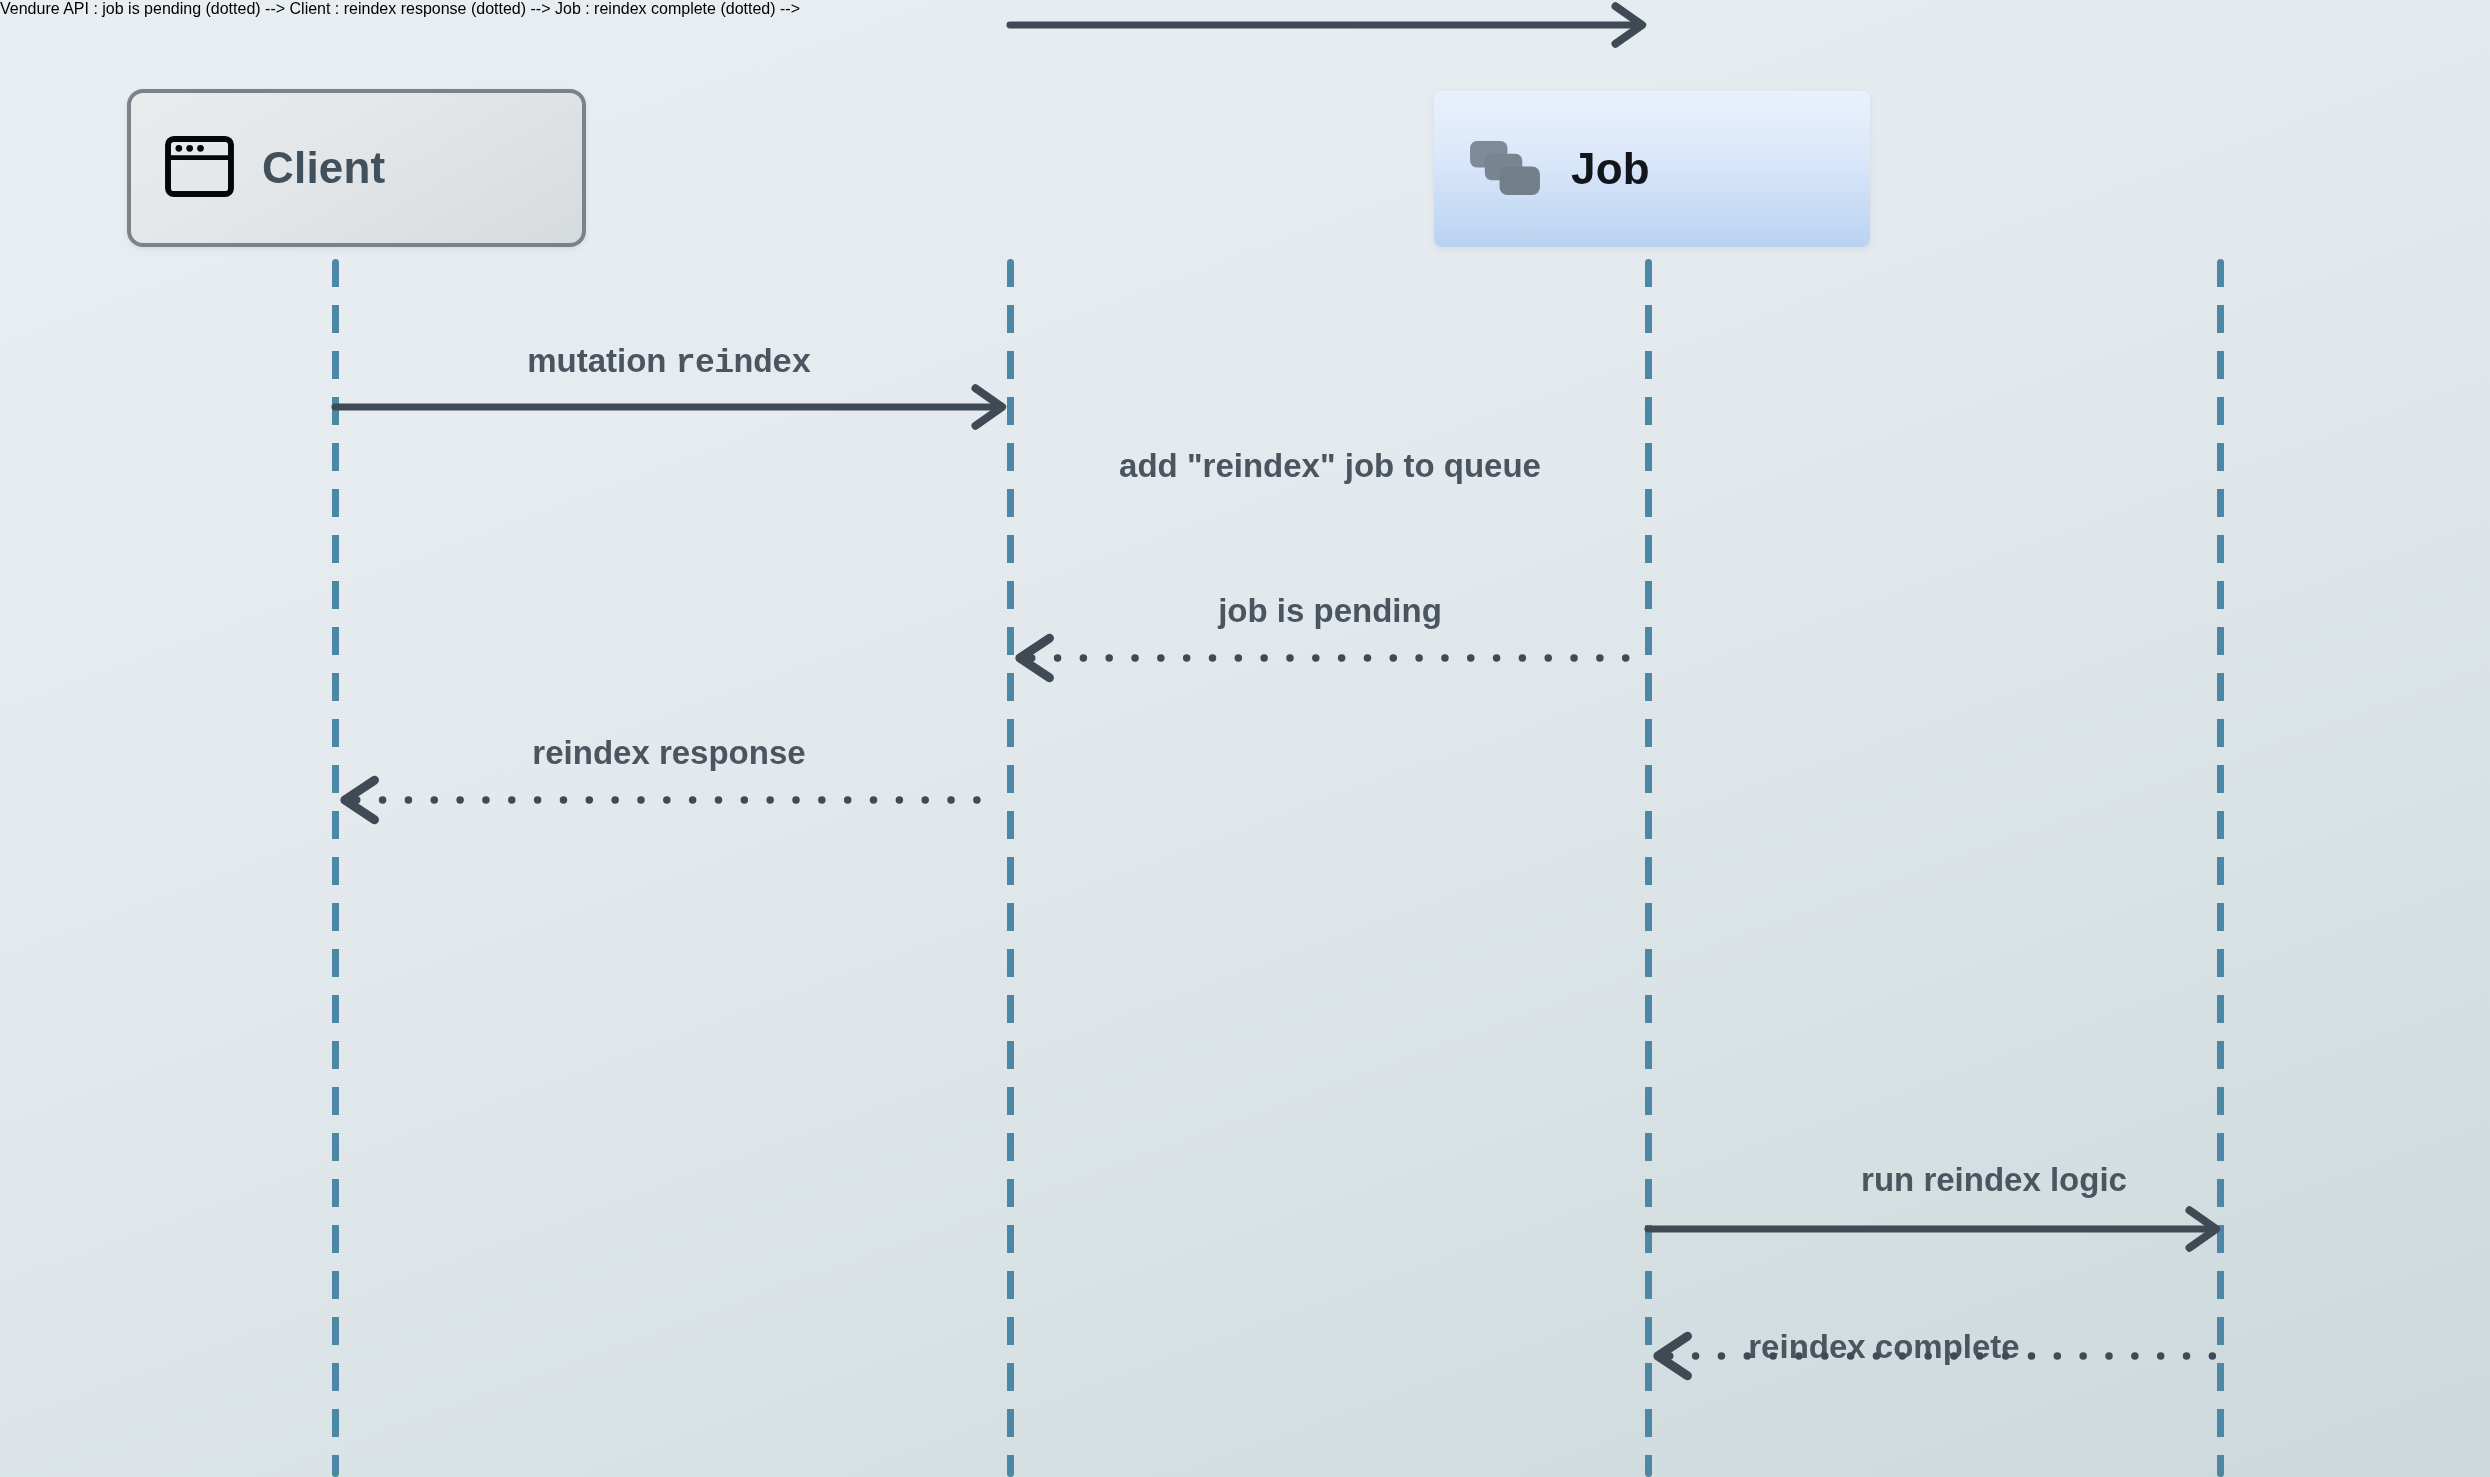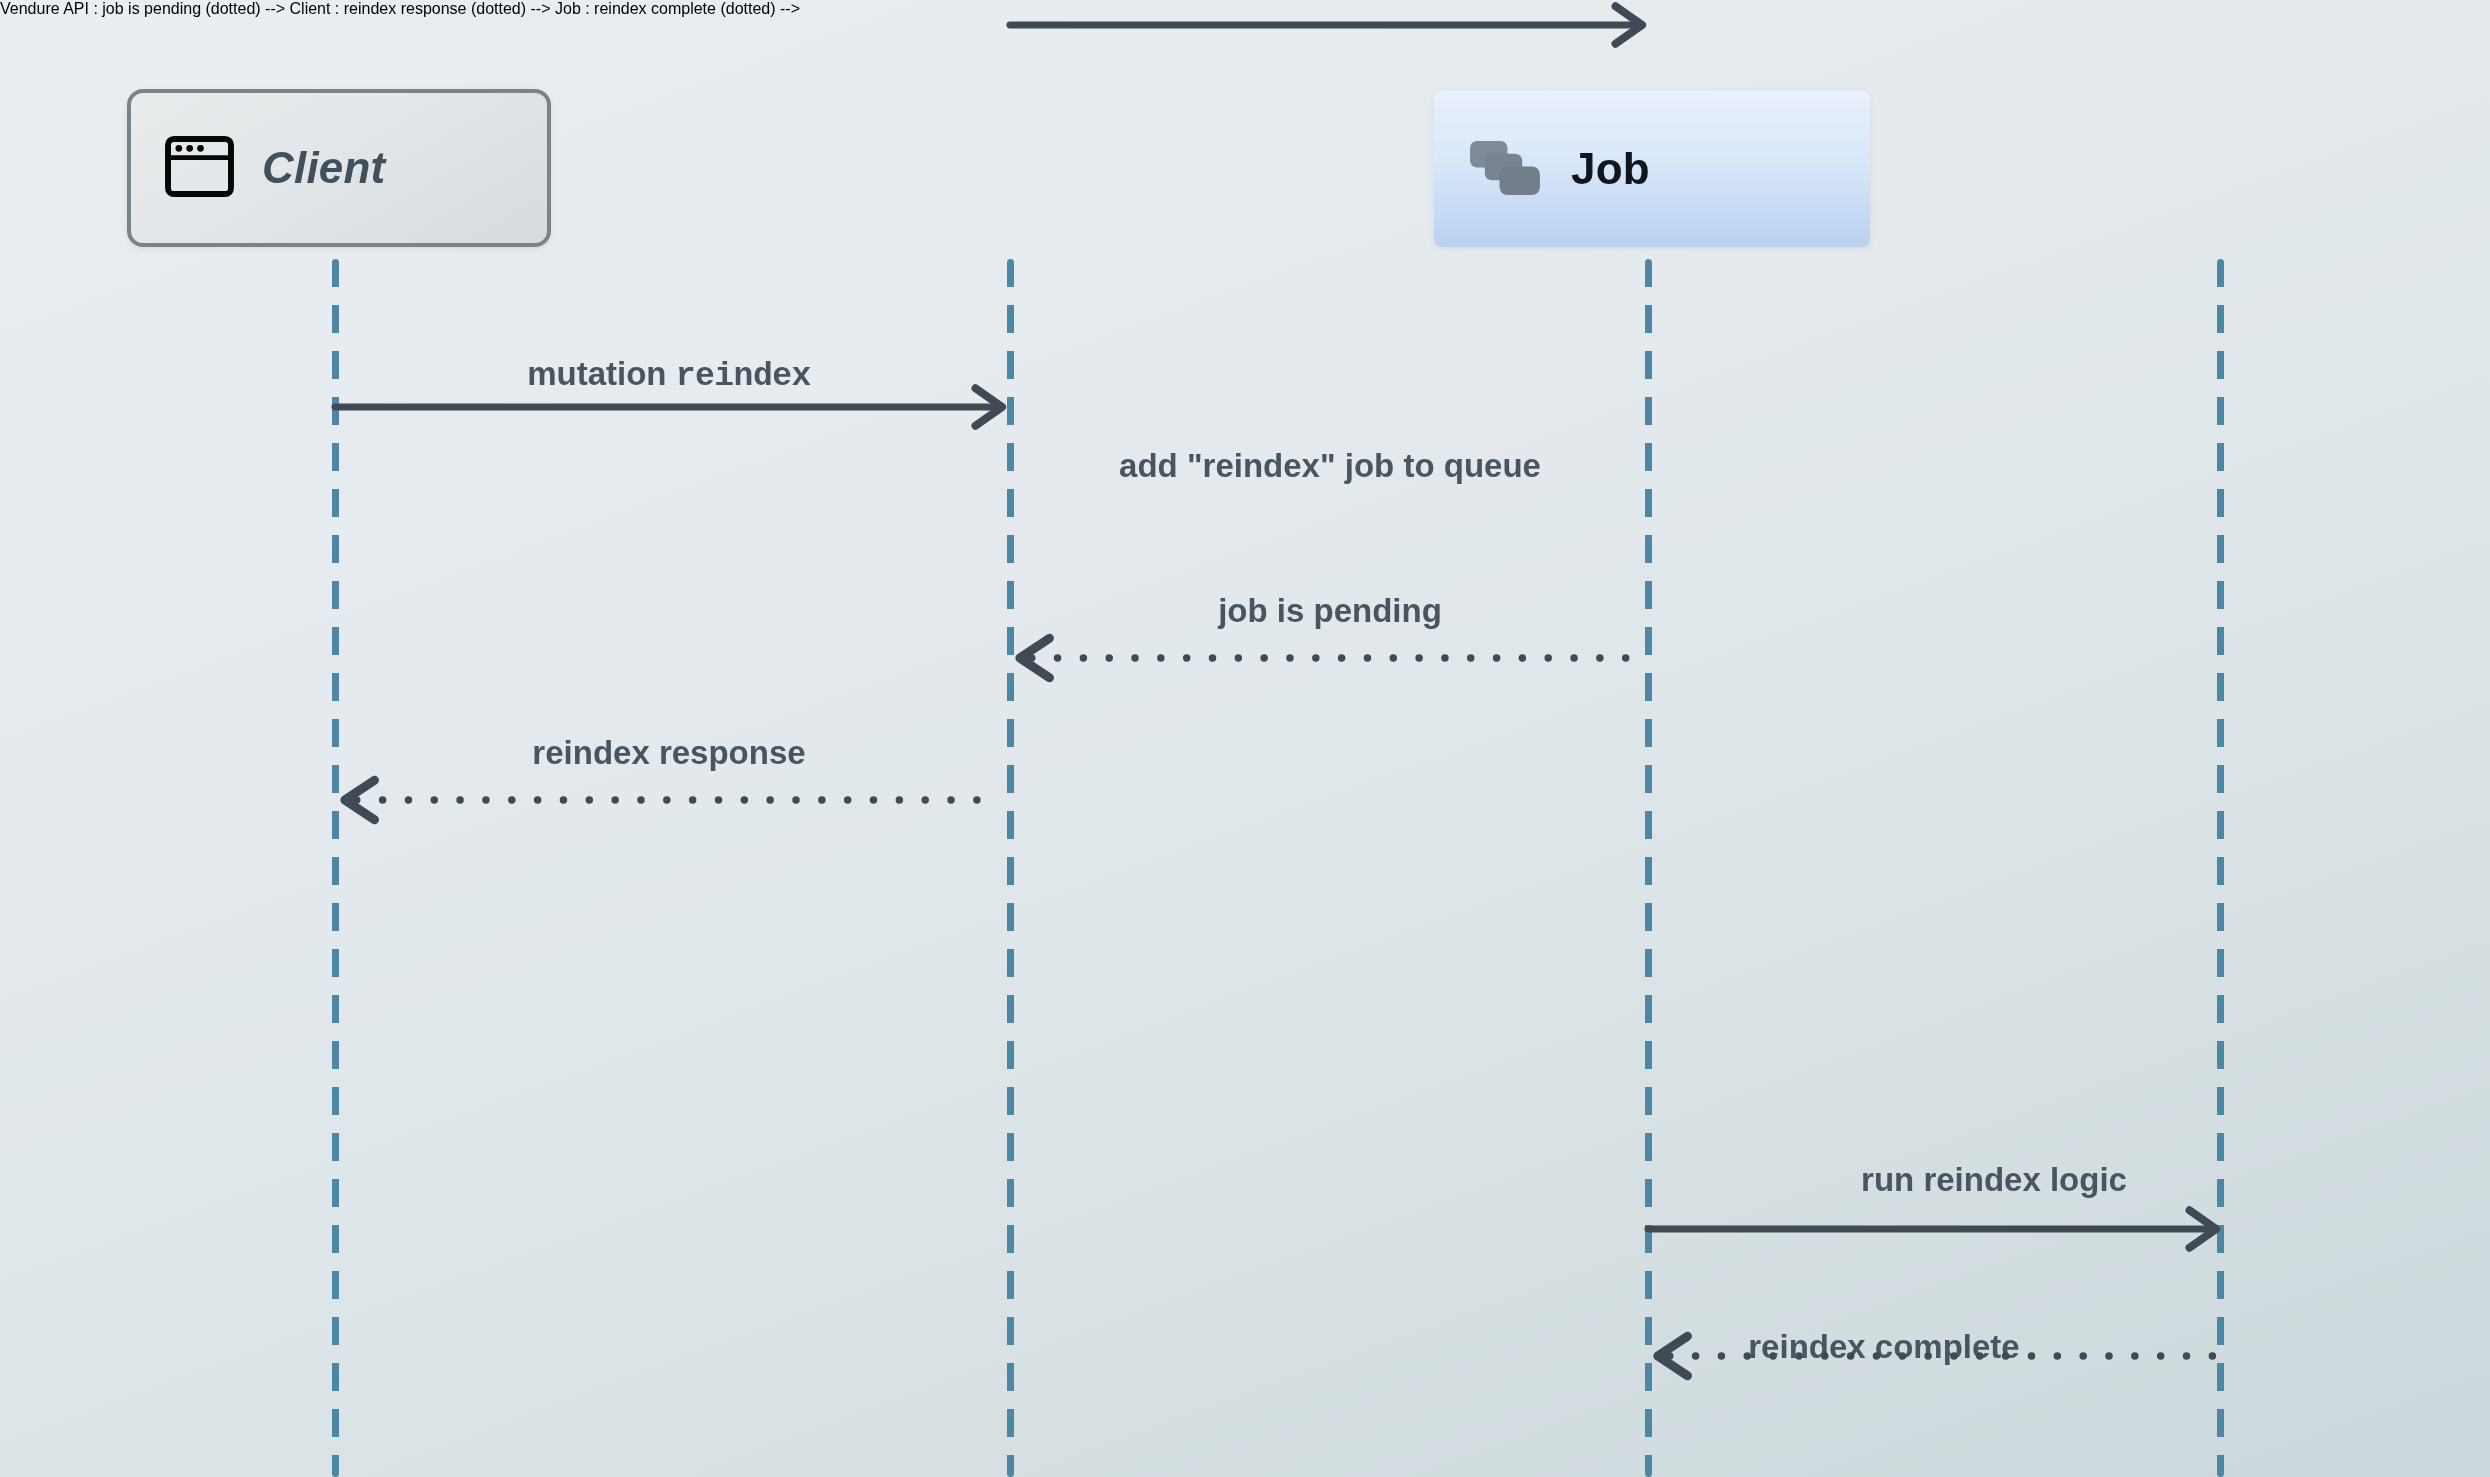--- a/index.html
+++ b/index.html
@@ -35,26 +35,25 @@
     box-sizing: border-box;
   }
   .actor-label {
     font-size: 44px;
     font-weight: bold;
     letter-spacing: 0.2px;
     white-space: nowrap;
   }
 
   .actor.client {
-    left: 127px; top: 89px; width: 424px; height: 158px;
+    left: 127px; top: 89px; width: 459px; height: 158px;
     border: 4px solid #7b8288;
     border-radius: 16px;
     background: linear-gradient(150deg, #e9eced 0%, #e4e7e9 40%, #d6dbdd 100%);
     box-shadow: 0 2px 5px rgba(80,95,105,0.12);
-    font-style: italic;
   }
   .actor.client .actor-label { color: #40505c; }
 
   .actor.vendure {
     left: 782px; top: 91px; width: 457px; height: 156px;
     border: 4px solid #66b6d4;
     border-radius: 18px;
     background: linear-gradient(155deg, #cdeefb 0%, #bfe9fa 45%, #9fddf8 100%);
     box-shadow: 0 2px 6px rgba(70,120,145,0.14);
   }
@@ -150,21 +149,21 @@
   
   <div class="lifeline" style="left:332px"></div>
   <div class="lifeline" style="left:1007px"></div>
   <div class="lifeline" style="left:1645px"></div>
   <div class="lifeline" style="left:2217px"></div>
 
   
 
   
   <div class="msg">
-    <div class="msg-label" style="left:669px; top:355px;text-align:right;">
+    <div class="msg-label" style="left:669px; top:342px;text-align:right;">
       <span>mutation </span><span class="mono">reindex</span>
     </div>
     <svg class="msg-line" style="left:327px; top:382px;" width="693" height="50" viewBox="0 0 700 50">
       <line x1="8" y1="25" x2="678" y2="25" stroke="#3f4a55" stroke-width="7" stroke-linecap="round"></line>
       <polyline points="655,6 682,25 655,44" fill="none" stroke="#3f4a55" stroke-width="8" stroke-linecap="round" stroke-linejoin="round"></polyline>
     </svg>
   </div>
 
   
   <div class="msg">

